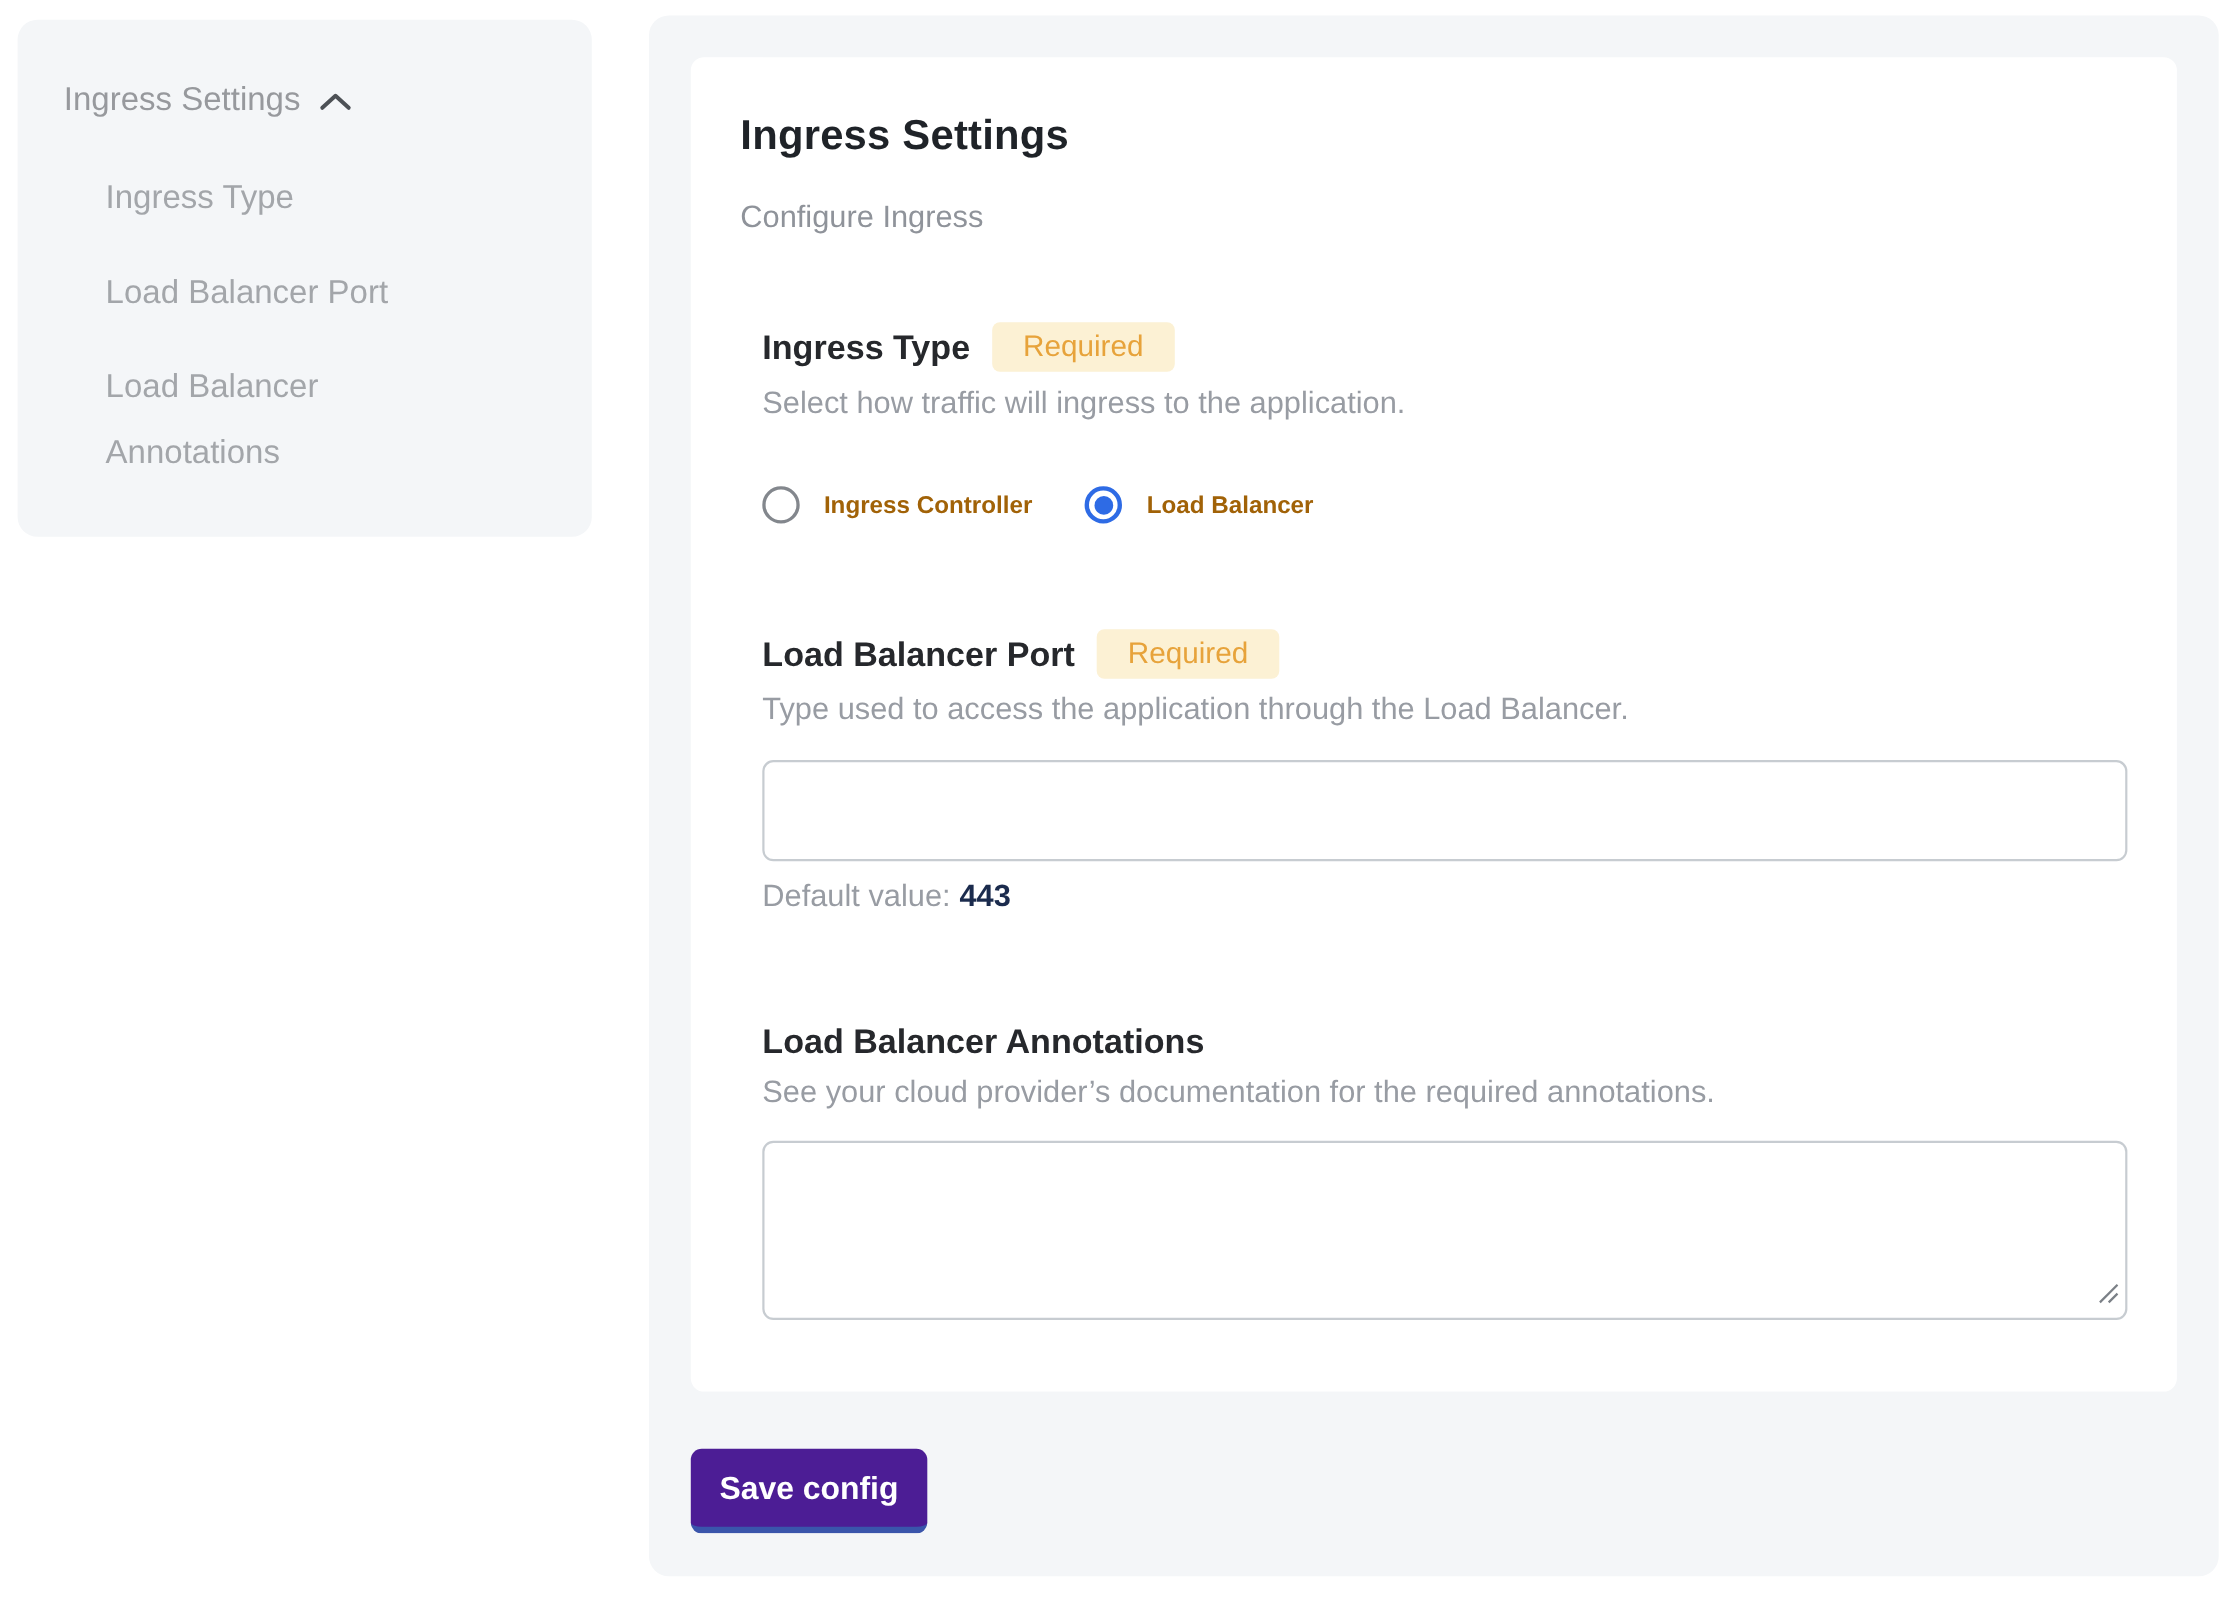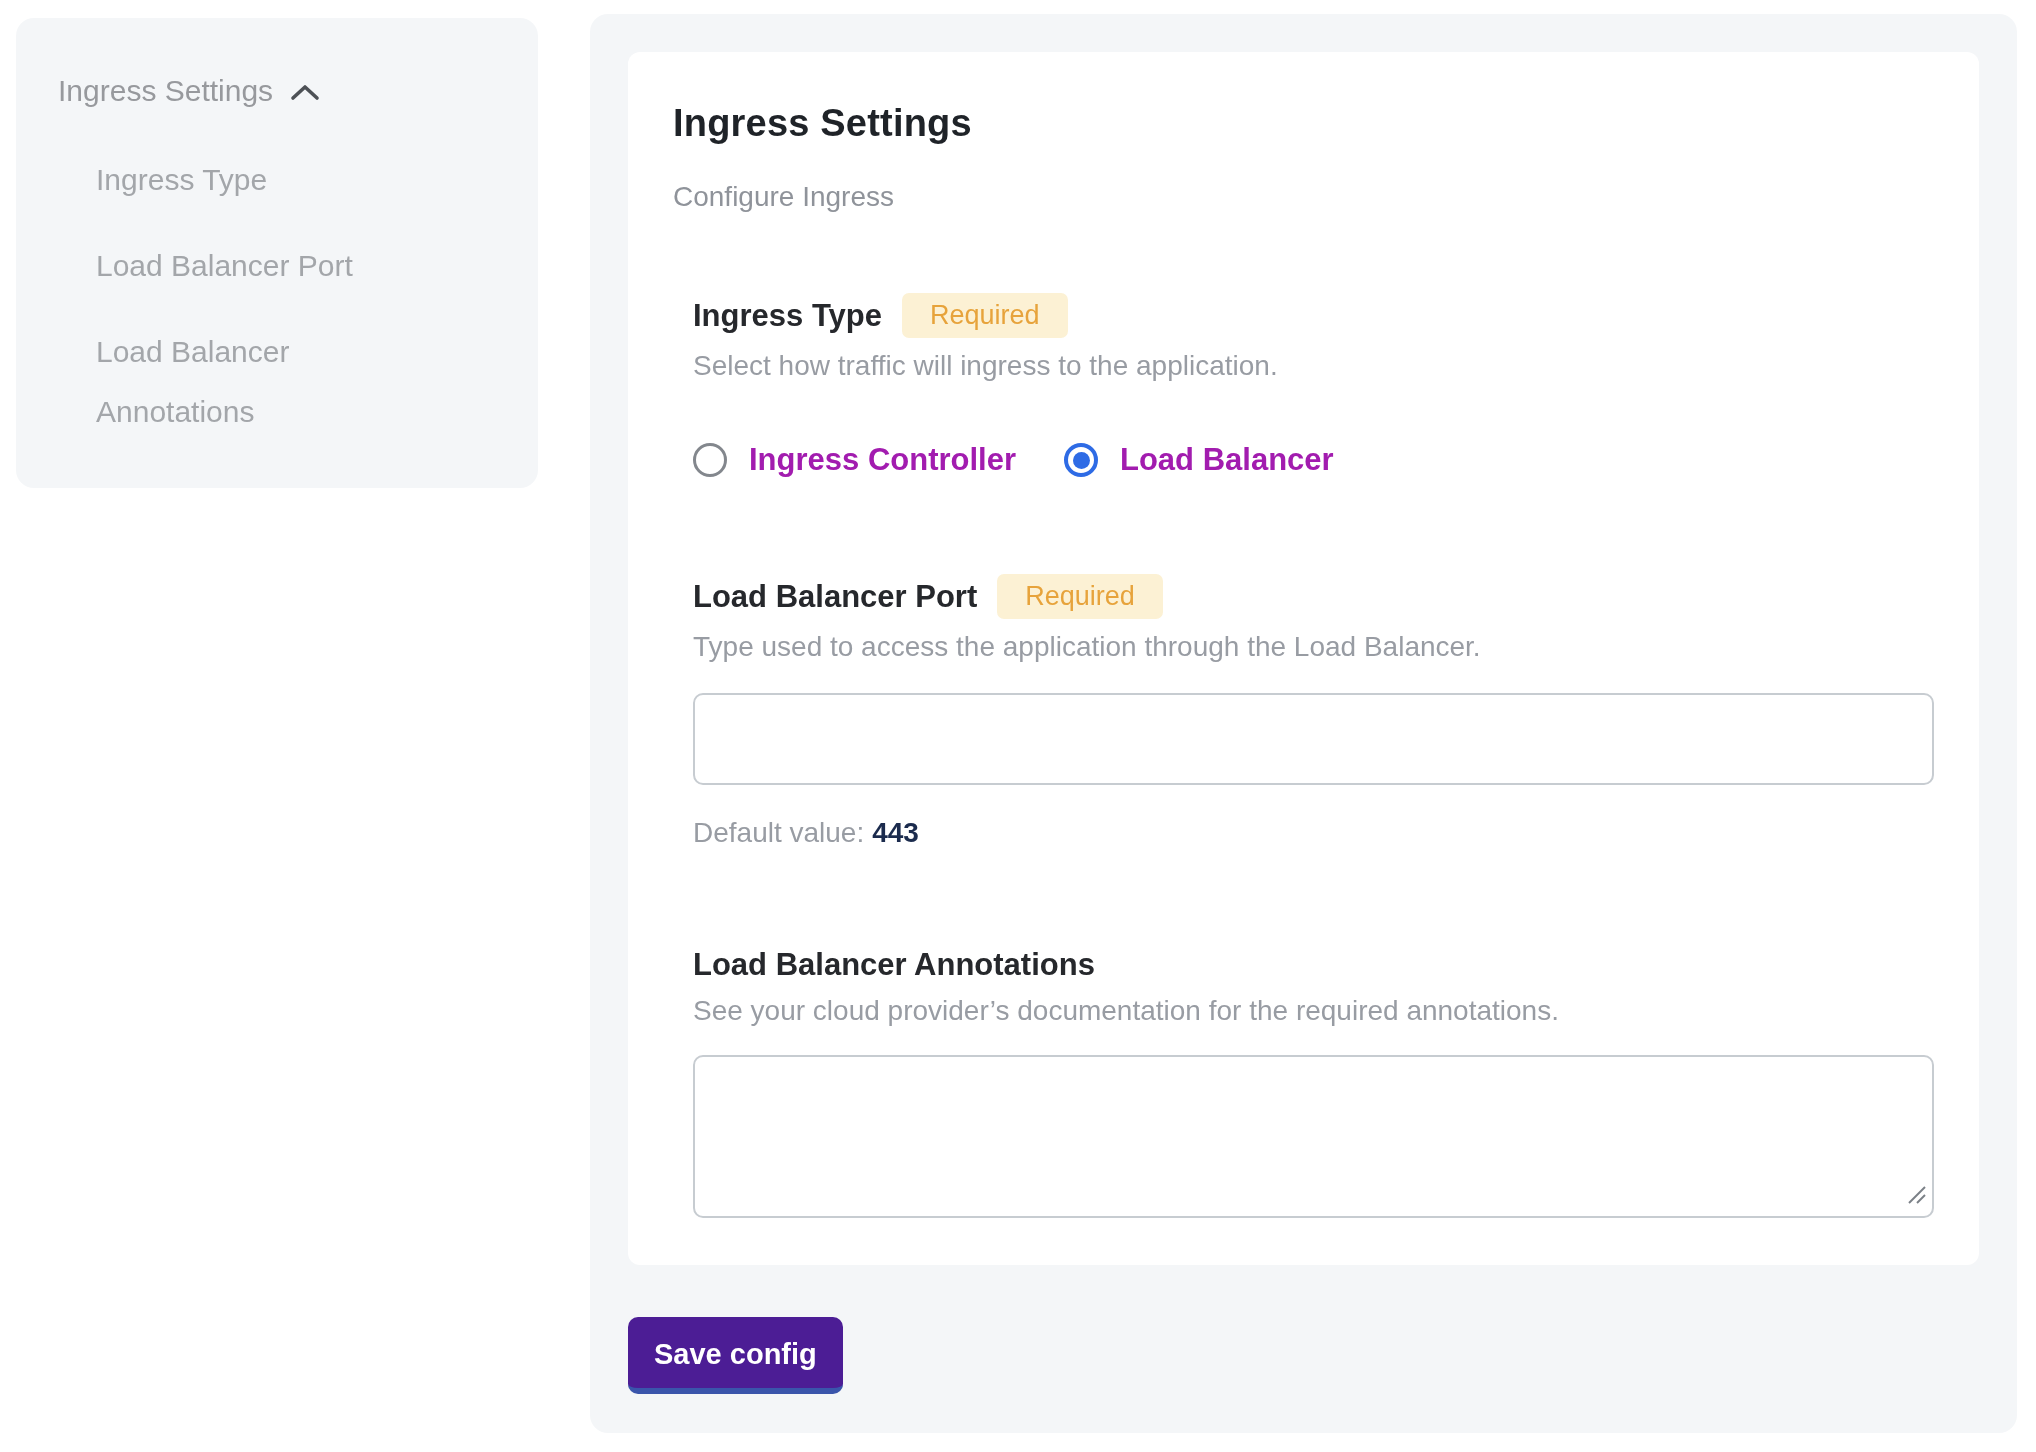--- a/index.html
+++ b/index.html
@@ -83,37 +83,37 @@
     width: 34px; height: 34px;
     border-radius: 50%;
     border: 3px solid #83878d;
     background: #ffffff;
     display: inline-flex; align-items: center; justify-content: center;
     flex: 0 0 auto;
   }
   .radio-option.checked .radio-circle { border: 4px solid #2e6be5; }
   .radio-dot { width: 0; height: 0; border-radius: 50%; background: transparent; }
   .radio-option.checked .radio-dot { width: 17px; height: 17px; background: #2e6be5; }
-  .radio-label { font-size: 31px; font-weight: 600; color: #a21caf; }
+  .radio-label { font-size: 22px; font-weight: 600; color: #a16207; }
 
   .section-gap-1 { margin-top: 96px; }
   .section-gap-2 { margin-top: 98px; }
 
   .text-input {
     display: block;
     width: 100%; height: 92px;
     margin-top: 30px;
     border: 2px solid #c7ccd1;
     border-radius: 10px;
     background: #ffffff;
     font-size: 30px; color: #26282c;
     padding: 0 22px;
     outline: none;
   }
-  .default-row { margin-top: 32px; font-size: 28px; }
+  .default-row { margin-top: 16px; font-size: 28px; }
   .default-label { color: #989ca3; }
   .default-value { color: #1b2b4d; font-weight: 600; margin-left: 8px; }
 
   .textarea-wrap { position: relative; margin-top: 28px; }
   .text-area {
     display: block;
     width: 100%; height: 163px;
     border: 2px solid #c7ccd1;
     border-radius: 10px;
     background: #ffffff;

